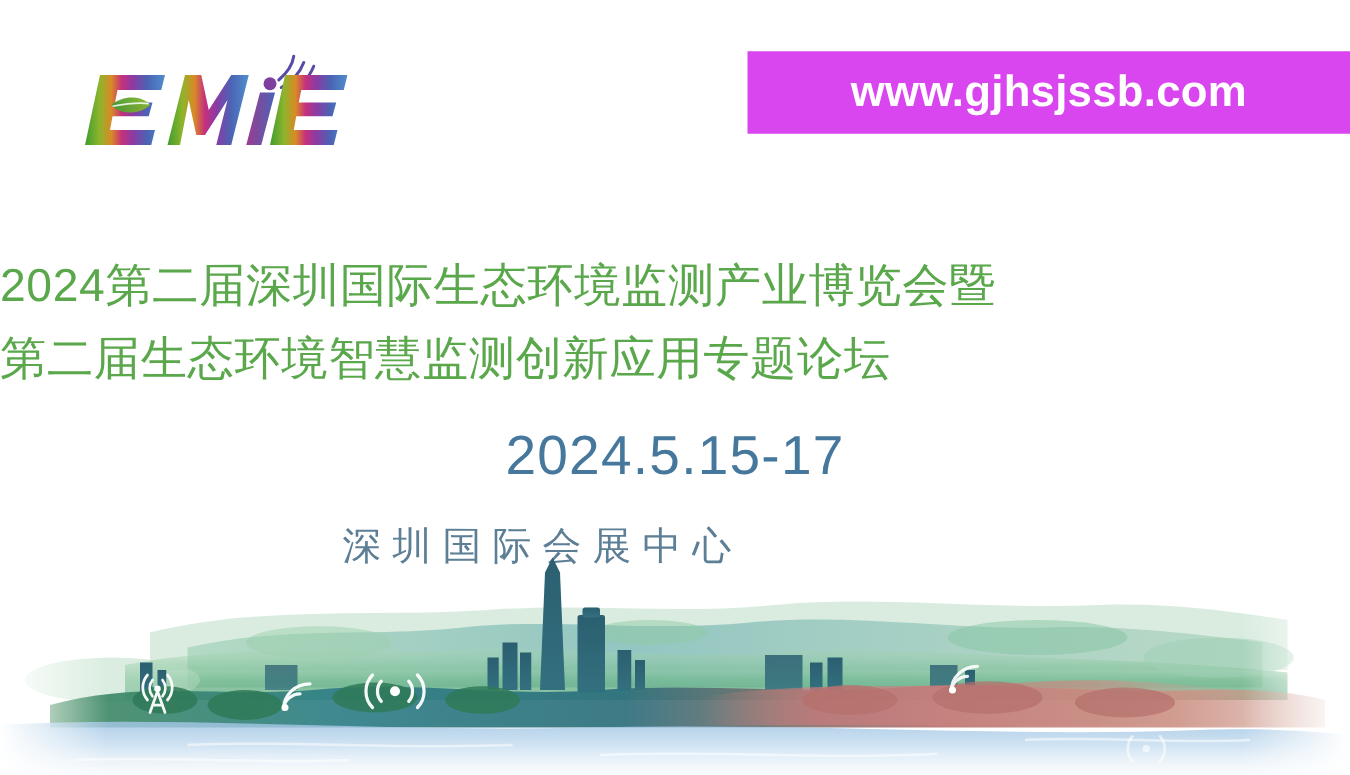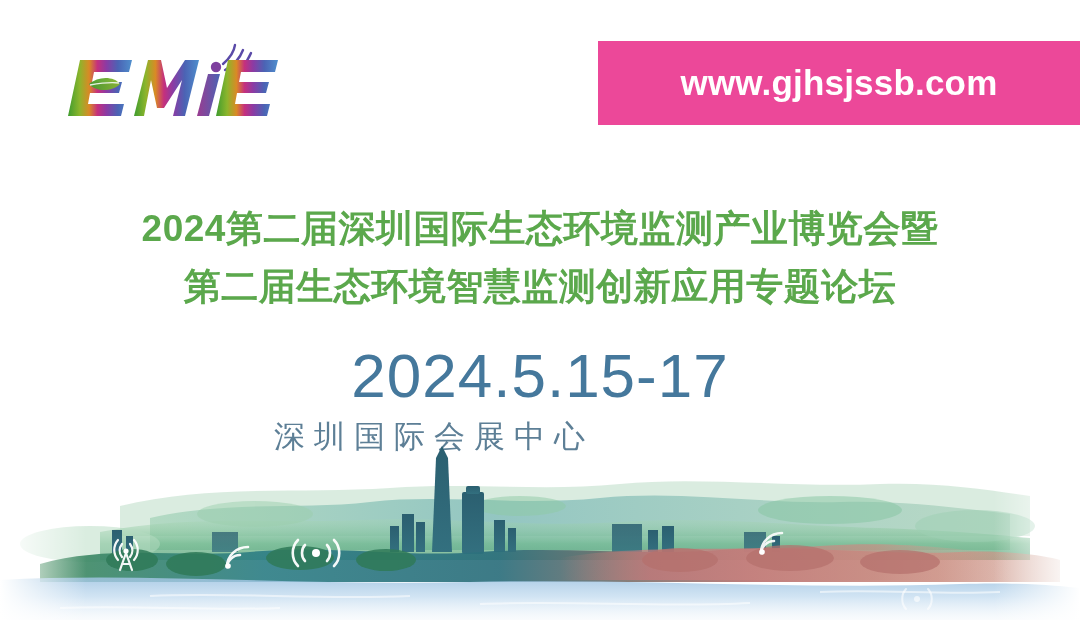--- a/index.html
+++ b/index.html
@@ -17,51 +17,51 @@
   }
 
   
   #logo{
     position:absolute;left:68px;top:38px;width:210px;height:92px;
   }
   #logo svg{display:block;width:210px;height:92px;}
 
   
   #url-banner{
-    position:absolute;left:598px;top:41px;width:482px;height:84px;
-    background:#ec4899;
+    position:absolute;left:598px;top:41px;width:482px;height:66px;
+    background:#d946ef;
     display:flex;align-items:center;justify-content:center;
   }
   #url-text{
     color:#ffffff;
     font-size:35px;
     font-weight:600;
     letter-spacing:.2px;
     font-family:"Liberation Sans","DejaVu Sans",sans-serif;
     white-space:nowrap;
   }
 
   
   .title-line{
-    position:absolute;left:0;width:1080px;text-align:center;
+    position:absolute;left:0;width:1080px;
     color:#5ba84c;
-    font-weight:bold;
+    font-weight:normal;
     font-size:37px;
     letter-spacing:.5px;
     white-space:nowrap;
     font-family:"Liberation Sans","DejaVu Sans",sans-serif;
   }
   #title-line-1{top:204px;}
   #title-line-2{top:262px;}
 
   
   #event-date{
     position:absolute;left:0;top:340px;width:1080px;text-align:center;
     color:#45789c;
-    font-size:62px;
+    font-size:44px;
     font-weight:300;
     letter-spacing:1px;
     white-space:nowrap;
     font-family:"Liberation Sans","DejaVu Sans",sans-serif;
   }
   
   #event-venue{
     position:absolute;left:0;top:416px;width:859px;text-align:center;
     color:#5d7f96;
     font-size:31px;

